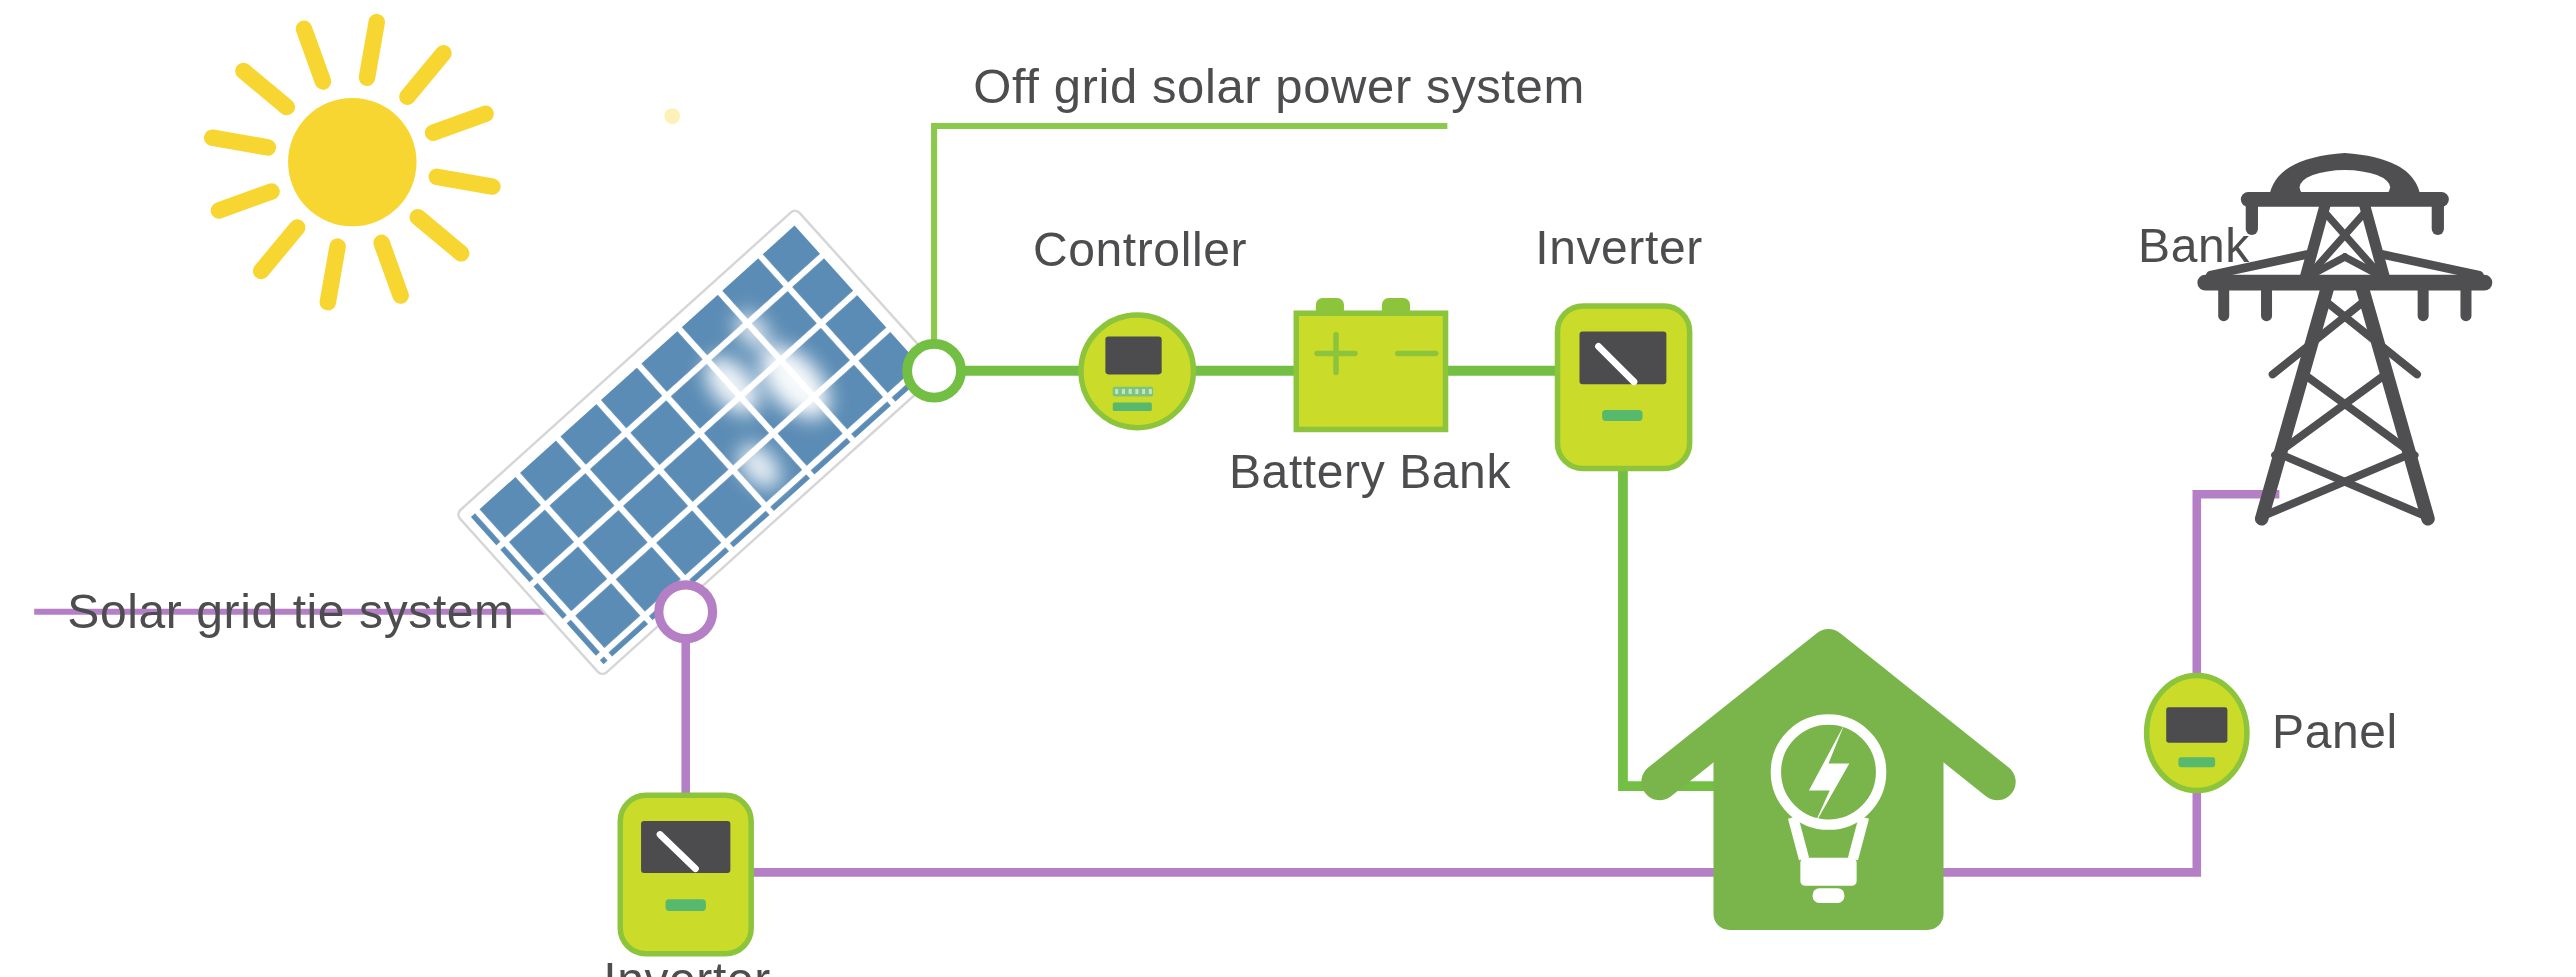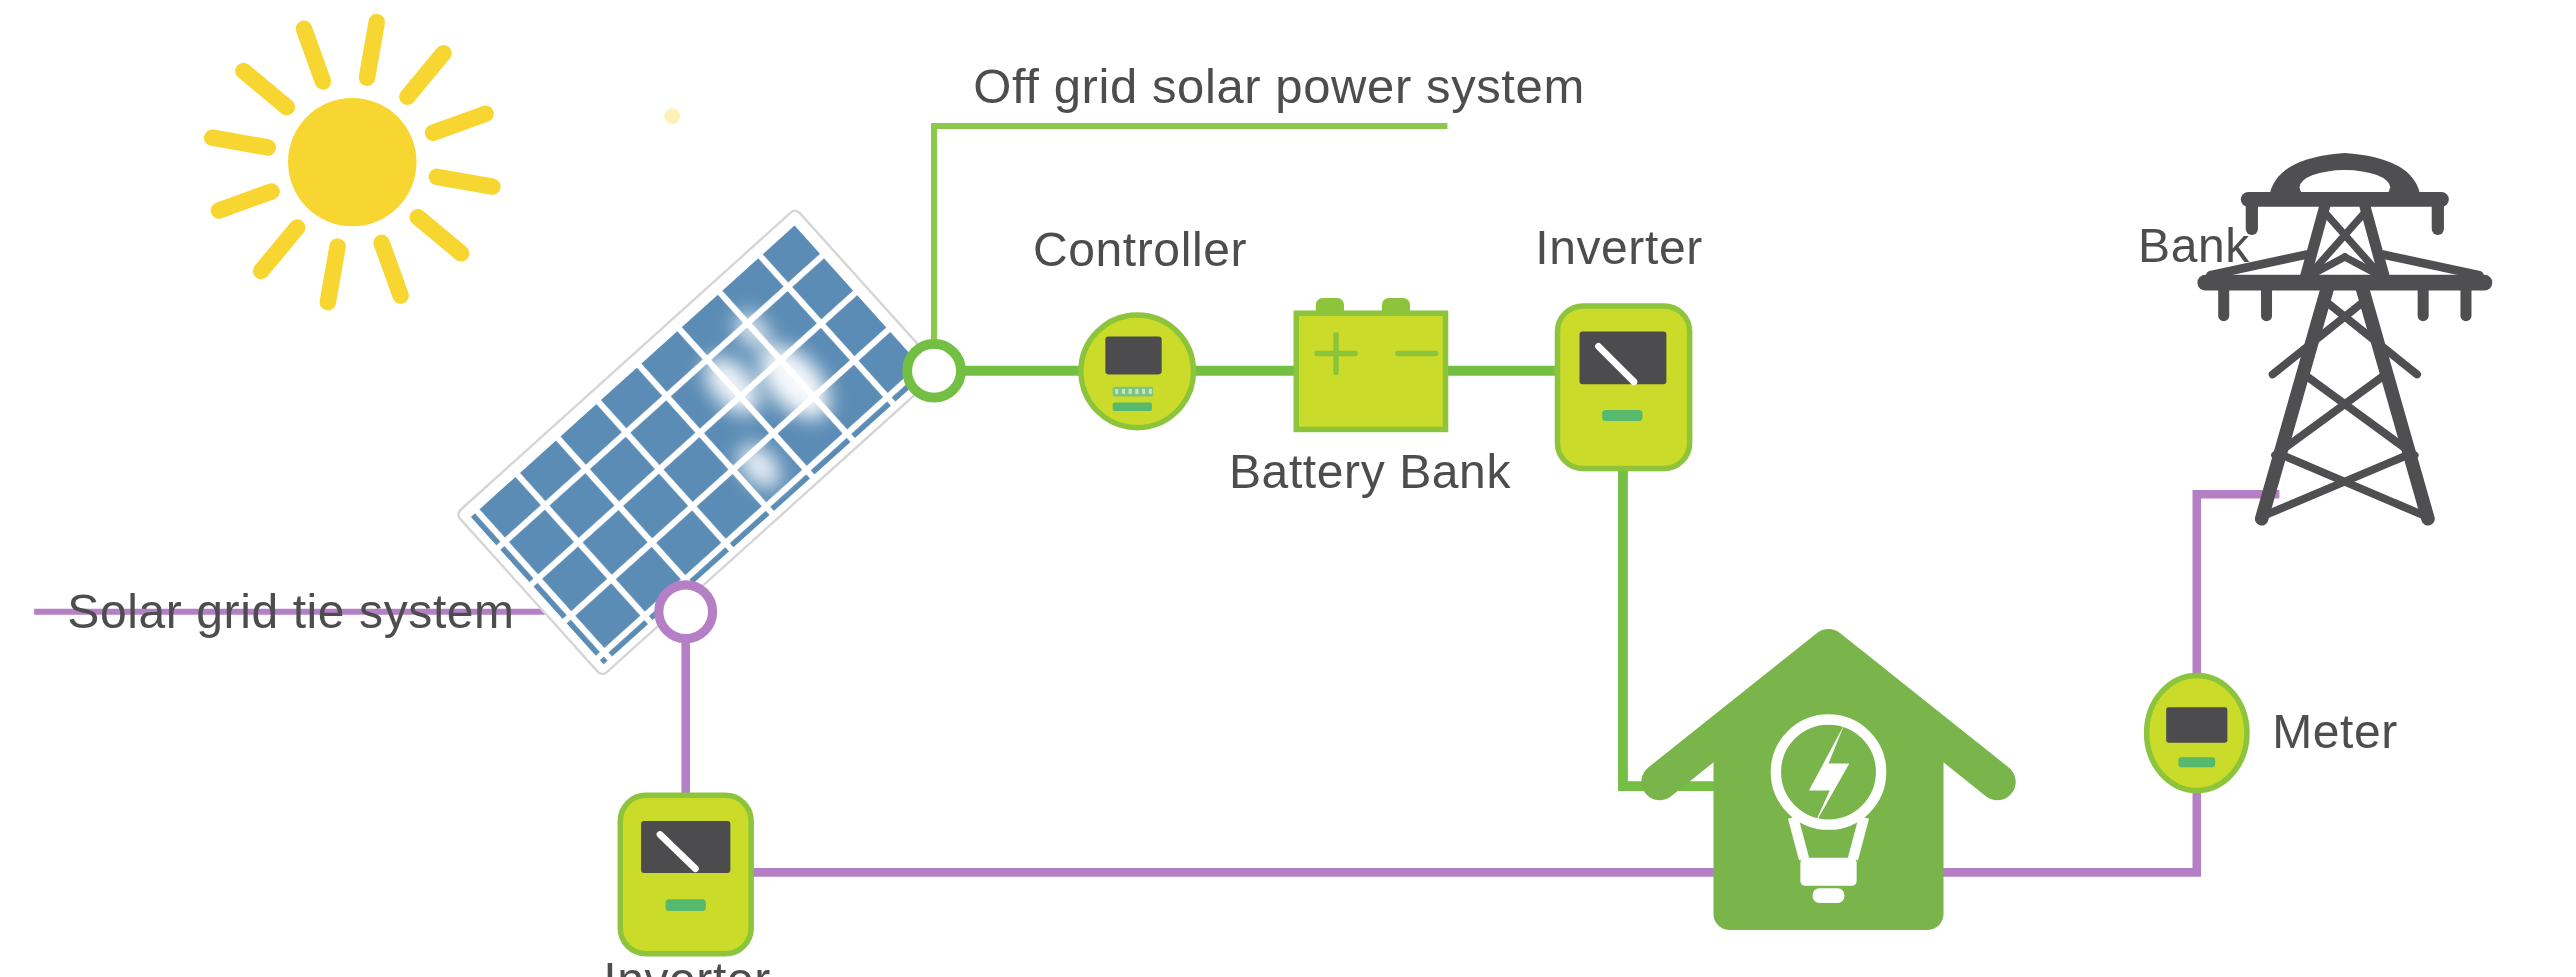--- a/index.html
+++ b/index.html
@@ -177,18 +177,18 @@
 
   <div class="lbl" style="left:1140px; top:250px;">Controller</div>
 
   <div class="lbl" style="left:1619px; top:248px;">Inverter</div>
 
 
   <div class="lbl" style="left:291px; top:589px;margin-top:23px;">Solar grid tie system</div>
 
   <div class="lbl" style="left:2194px; top:246px;">Bank</div>
 
-  <div class="lbl" style="left:2335px; top:732px;">Meter</div>
+  <div class="lbl" style="left:2335px; top:732px;">Panel</div>
 
   <div class="lbl" style="left:687px; top:980px;">Inverter</div>
 
 </div>
 
 
 </body></html>

